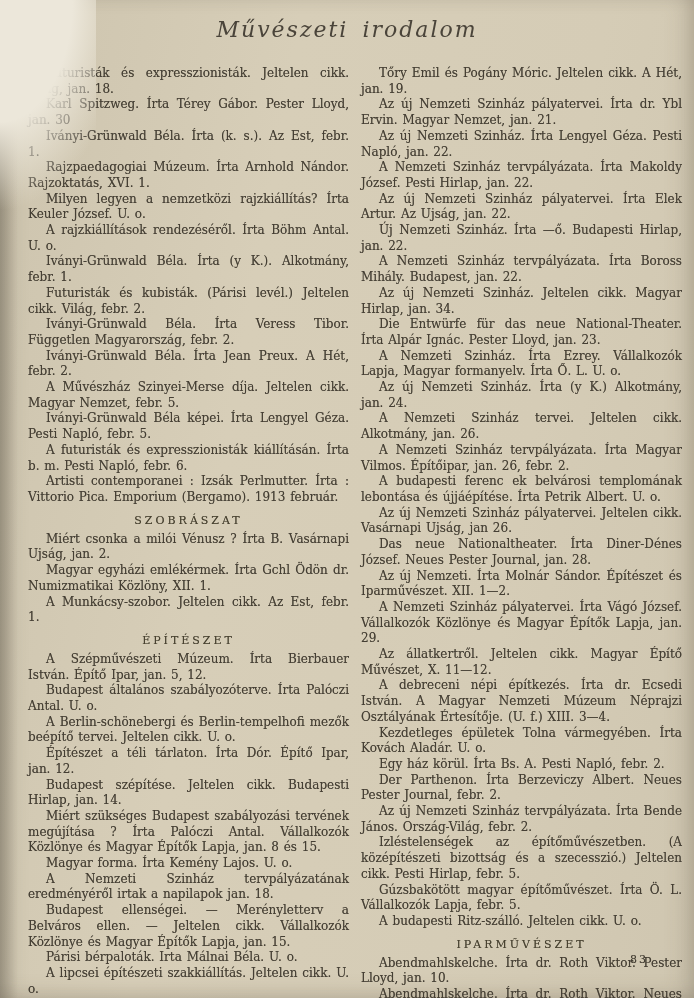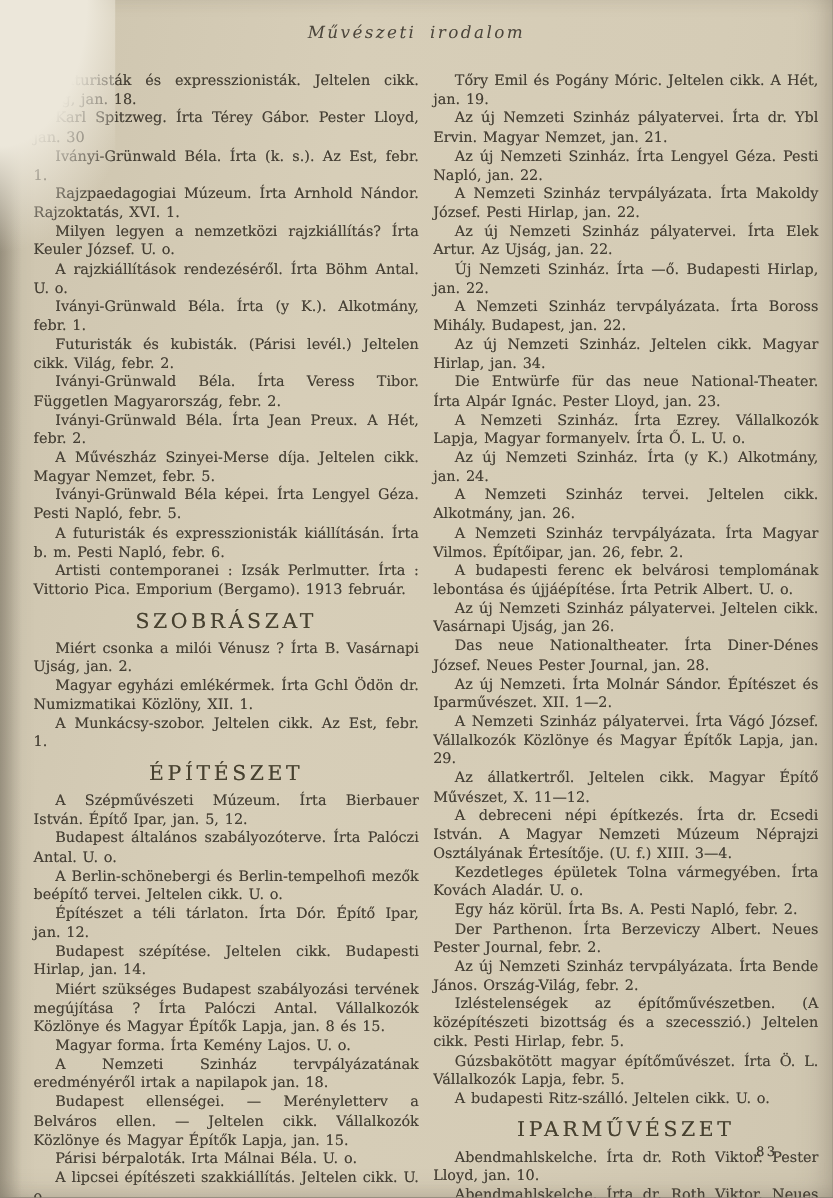--- a/index.html
+++ b/index.html
@@ -36,21 +36,21 @@
     height: 210px;
     background: radial-gradient(130% 100% at 0% 0%, #ece7da 58%, rgba(236, 231, 218, 0) 100%);
     pointer-events: none;
   }
   .running-head {
     padding-top: 17px;
     text-align: center;
   }
   .running-head .title {
     font-style: italic;
-    font-size: 14px;
+    font-size: 22px;
     letter-spacing: 2px;
     color: #4a443a;
     word-spacing: 5px;
   }
   .columns {
     display: flex;
     margin: 24px 12px 0 28px;
     gap: 12px;
   }
   .col {
@@ -62,21 +62,21 @@
     font-size: 12px;
     line-height: 15.7px;
     text-align: justify;
     text-indent: 1.5em;
     word-spacing: 1px;
     text-shadow: 0 0 0.5px rgba(64, 58, 48, 0.55);
   }
   .section-heading {
     margin: 8px 0 5px;
     text-align: center;
-    font-size: 17px;
+    font-size: 11px;
     font-weight: normal;
     letter-spacing: 3px;
     color: #47412f;
     text-shadow: 0 0 0.5px rgba(64, 58, 48, 0.55);
   }
   .pagenum {
     position: absolute;
     right: 46px;
     bottom: 32px;
     font-size: 11px;

